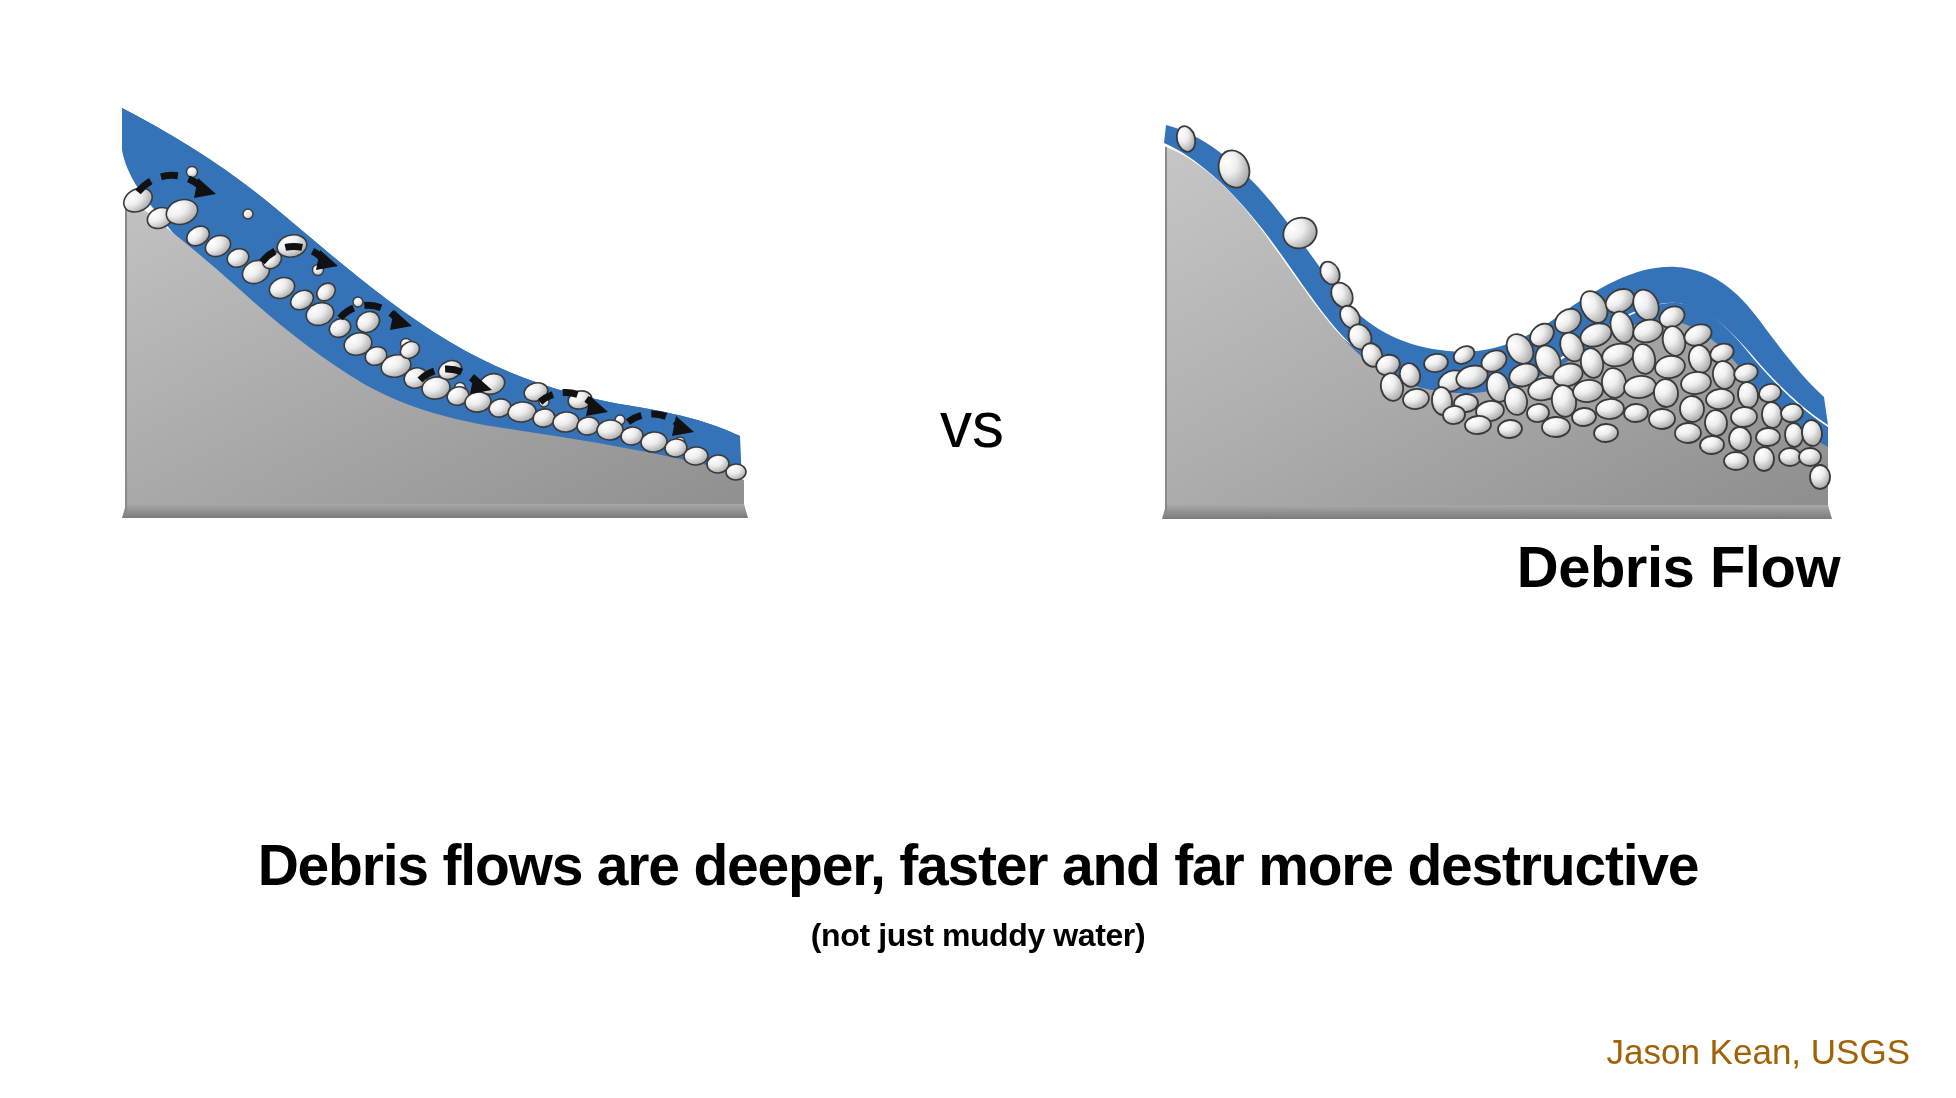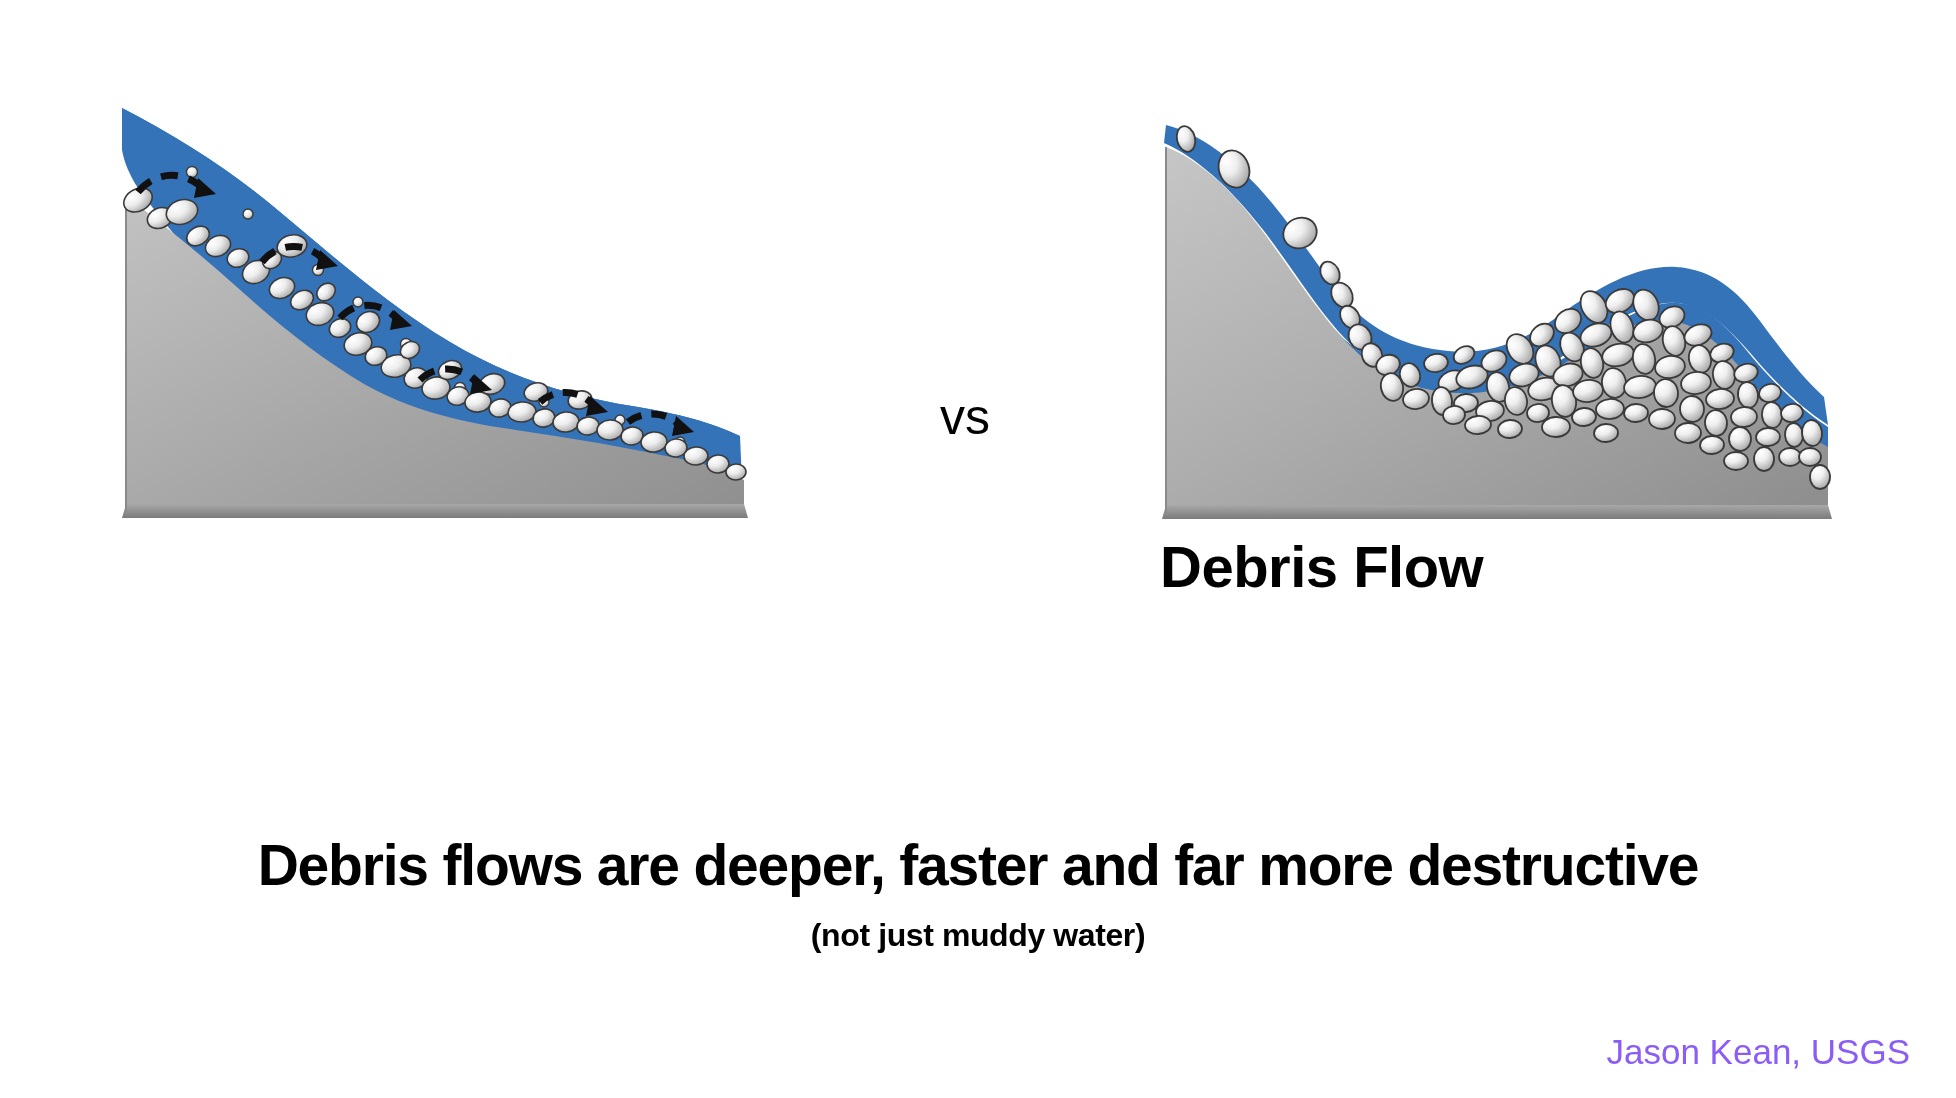--- a/index.html
+++ b/index.html
@@ -56,28 +56,28 @@
   #water-flood-caption {
     left: 120px;
     top: 533px;
     width: 650px;
     text-align: center;
   }
   #debris-flow-caption {
     left: 1160px;
     top: 533px;
     width: 680px;
-    text-align: left;
+    text-align: right;
   }
 
   #versus-label {
     position: absolute;
     left: 940px;
     top: 388px;
-    font-size: 50px;
+    font-size: 64px;
     font-weight: normal;
     color: #000000;
     letter-spacing: 0px;
   }
 
   
   #headline {
     position: absolute;
     left: 0;
     top: 832px;
@@ -98,21 +98,21 @@
     font-weight: bold;
     letter-spacing: -0.4px;
     color: #000000;
   }
   #attribution {
     position: absolute;
     right: 46px;
     top: 1032px;
     font-size: 35px;
     font-weight: normal;
-    color: #8b5cf6;
+    color: #a16207;
   }
 </style>
 </head>
 <body>
 
 <div class="stage">
 
   <div class="panel" id="water-flood-panel">
     <svg viewBox="0 0 700 430" preserveAspectRatio="none">
       <defs>

